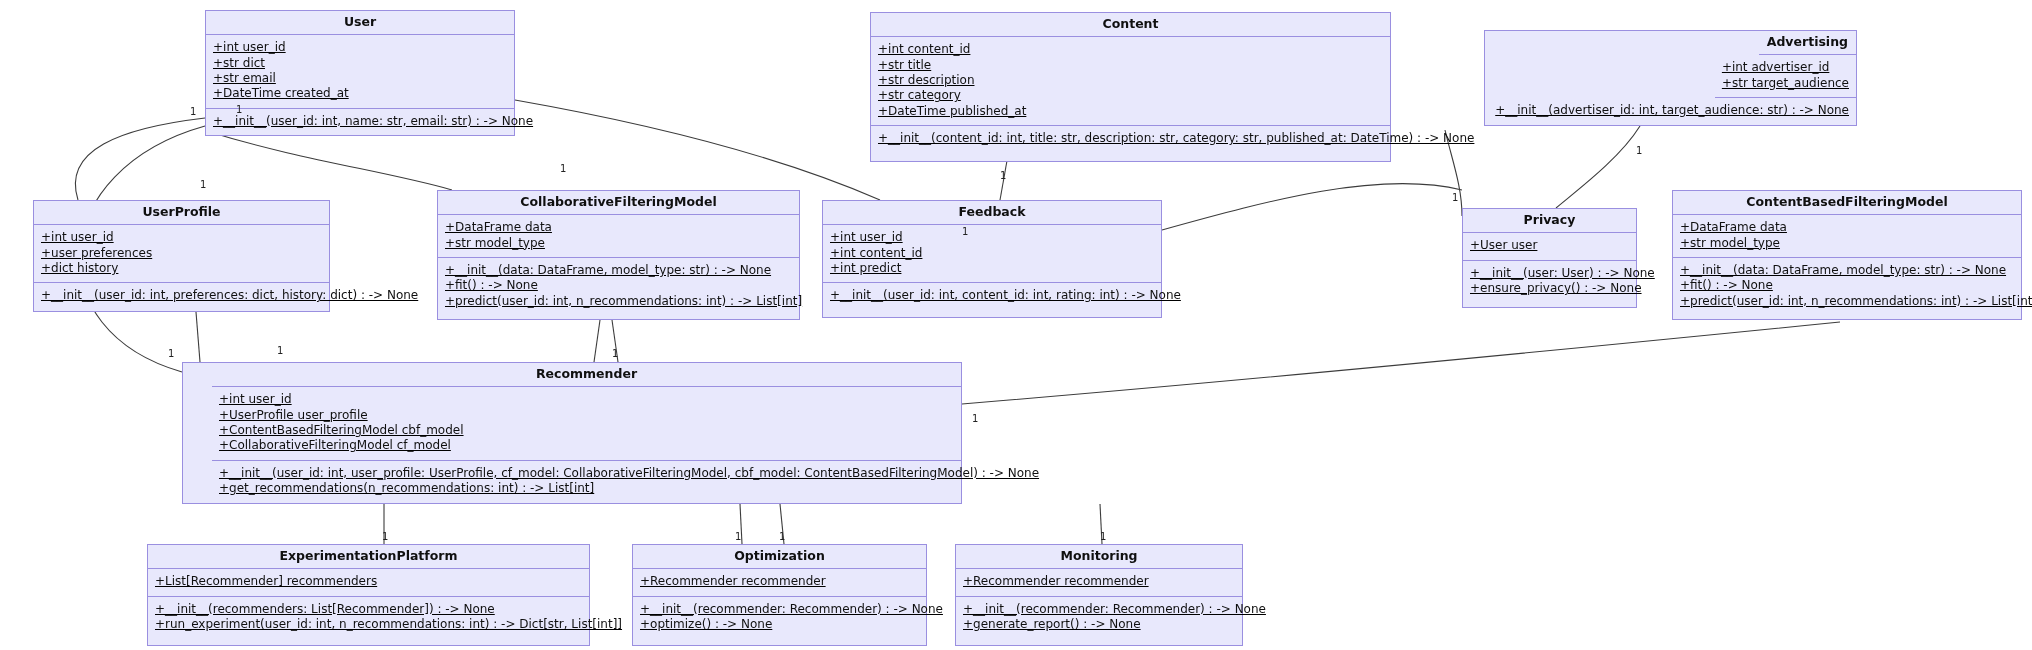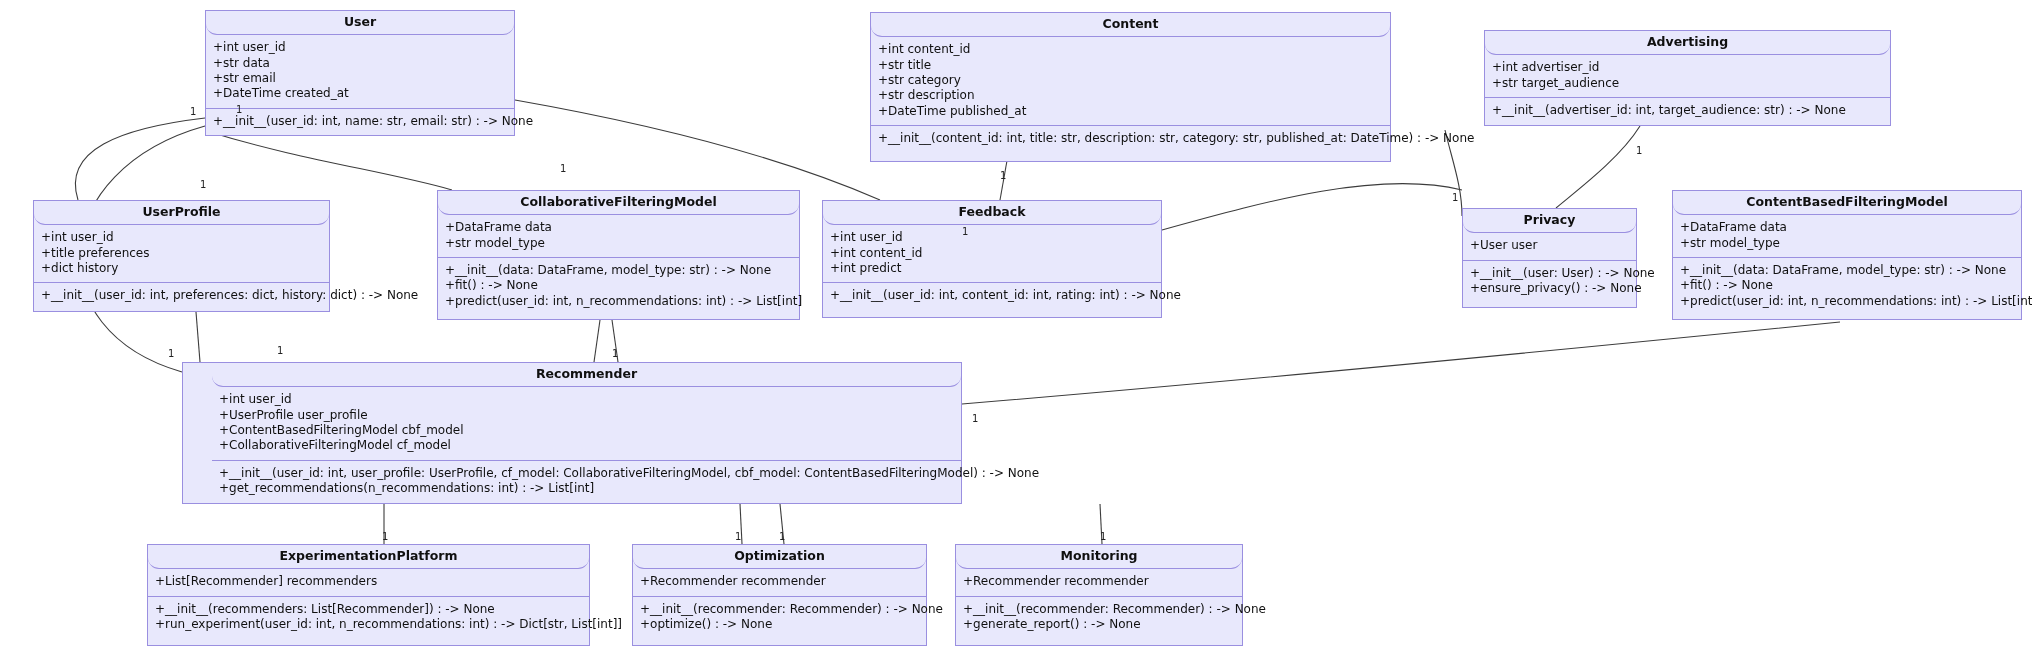--- a/index.html
+++ b/index.html
@@ -33,25 +33,25 @@
   }
   .uml-title {
     text-align: center;
     font-weight: bold;
     font-size: 12.5px;
     color: #101010;
     padding: 4px 8px 5px 8px;
     border-bottom: 1px solid #9a8fe0;
     line-height: 1.15;
     white-space: nowrap;
-    border-radius: 11px;
   }
   .uml-section {
     padding: 5px 7px 6px 7px;
     line-height: 1.28;
+    text-decoration: underline;
   }
   .uml-attrs {
     border-bottom: 1px solid #9a8fe0;
   }
   .uml-row {
     font-size: 12px;
     color: #101010;
     white-space: nowrap;
   }
   .mult {
@@ -101,56 +101,56 @@
 
       <path d="M 1162,230 C 1270,200 1380,170 1462,190"></path>
     </g>
   </svg>
 
   <div id="classes-layer">
       <div class="uml-class" style="left: 205px; top: 10px; width: 310px; min-height: 122px;">
         <div class="uml-title">User</div>
         <div class="uml-section uml-attrs">
           <div class="uml-row">+int user_id</div>
-          <div class="uml-row">+str data</div>
+          <div class="uml-row">+str dict</div>
           <div class="uml-row">+str email</div>
           <div class="uml-row">+DateTime created_at</div>
         </div>
         <div class="uml-section uml-methods">
           <div class="uml-row">+__init__(user_id: int, name: str, email: str) : -&gt; None</div>
         </div>
       </div>
       <div class="uml-class" style="left: 870px; top: 12px; width: 521px; min-height: 150px;">
         <div class="uml-title">Content</div>
         <div class="uml-section uml-attrs">
           <div class="uml-row">+int content_id</div>
           <div class="uml-row">+str title</div>
+          <div class="uml-row">+str description</div>
           <div class="uml-row">+str category</div>
-          <div class="uml-row">+str description</div>
           <div class="uml-row">+DateTime published_at</div>
         </div>
         <div class="uml-section uml-methods">
           <div class="uml-row">+__init__(content_id: int, title: str, description: str, category: str, published_at: DateTime) : -&gt; None</div>
         </div>
       </div>
-      <div class="uml-class" style="left: 1484px; top: 30px; width: 407px; min-height: 96px;">
+      <div class="uml-class" style="left: 1484px; top: 30px; width: 373px; min-height: 96px; align-items: flex-end;">
         <div class="uml-title">Advertising</div>
         <div class="uml-section uml-attrs">
           <div class="uml-row">+int advertiser_id</div>
           <div class="uml-row">+str target_audience</div>
         </div>
         <div class="uml-section uml-methods">
           <div class="uml-row">+__init__(advertiser_id: int, target_audience: str) : -&gt; None</div>
         </div>
       </div>
       <div class="uml-class" style="left: 33px; top: 200px; width: 297px; min-height: 112px;">
         <div class="uml-title">UserProfile</div>
         <div class="uml-section uml-attrs">
           <div class="uml-row">+int user_id</div>
-          <div class="uml-row">+title preferences</div>
+          <div class="uml-row">+user preferences</div>
           <div class="uml-row">+dict history</div>
         </div>
         <div class="uml-section uml-methods">
           <div class="uml-row">+__init__(user_id: int, preferences: dict, history: dict) : -&gt; None</div>
         </div>
       </div>
       <div class="uml-class" style="left: 437px; top: 190px; width: 363px; min-height: 130px;">
         <div class="uml-title">CollaborativeFilteringModel</div>
         <div class="uml-section uml-attrs">
           <div class="uml-row">+DataFrame data</div>

